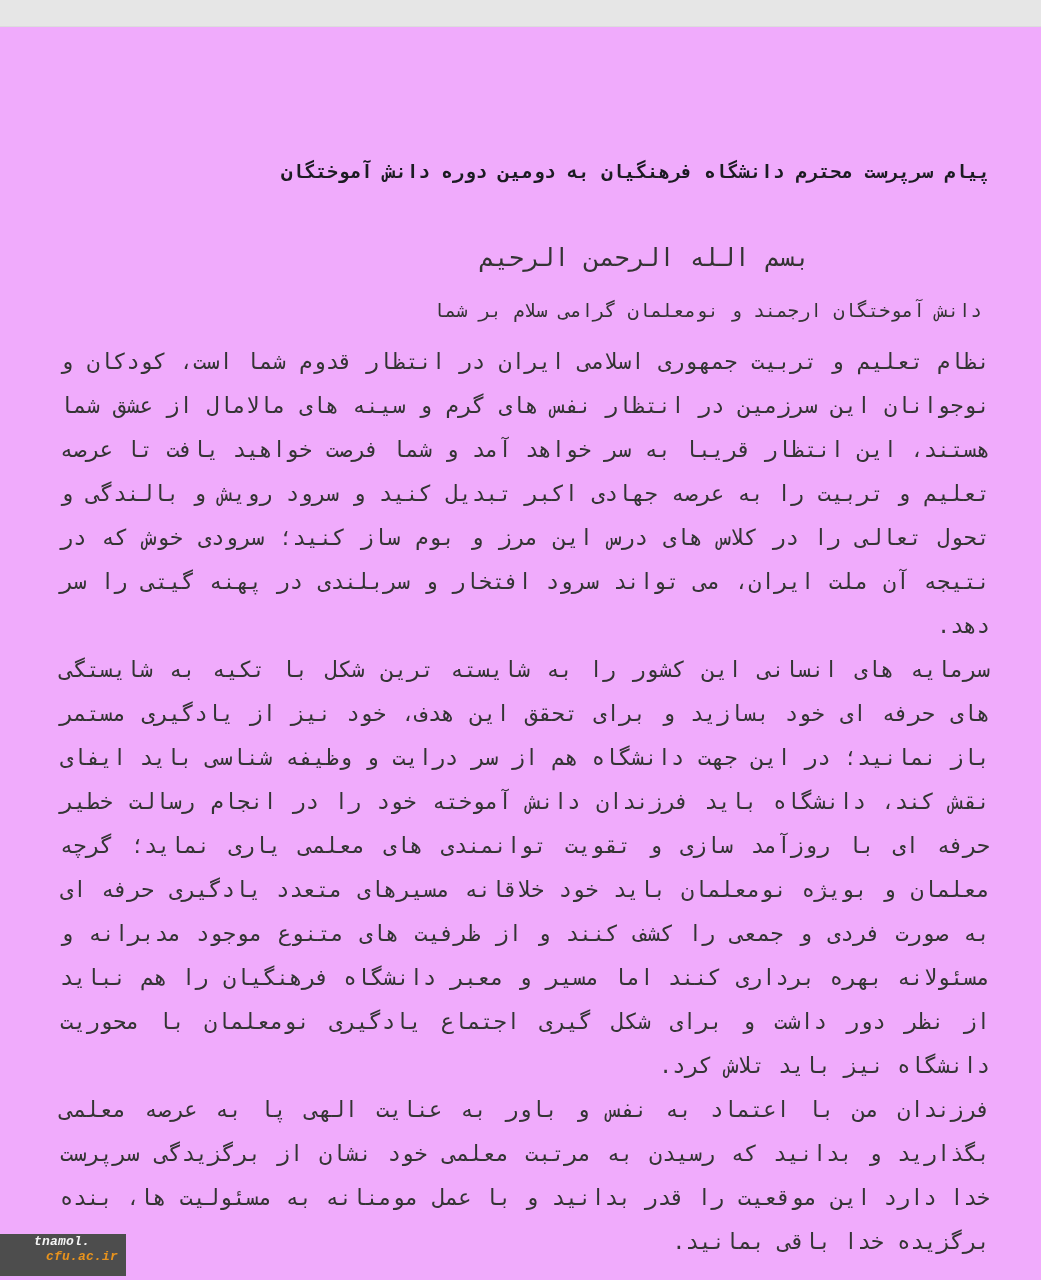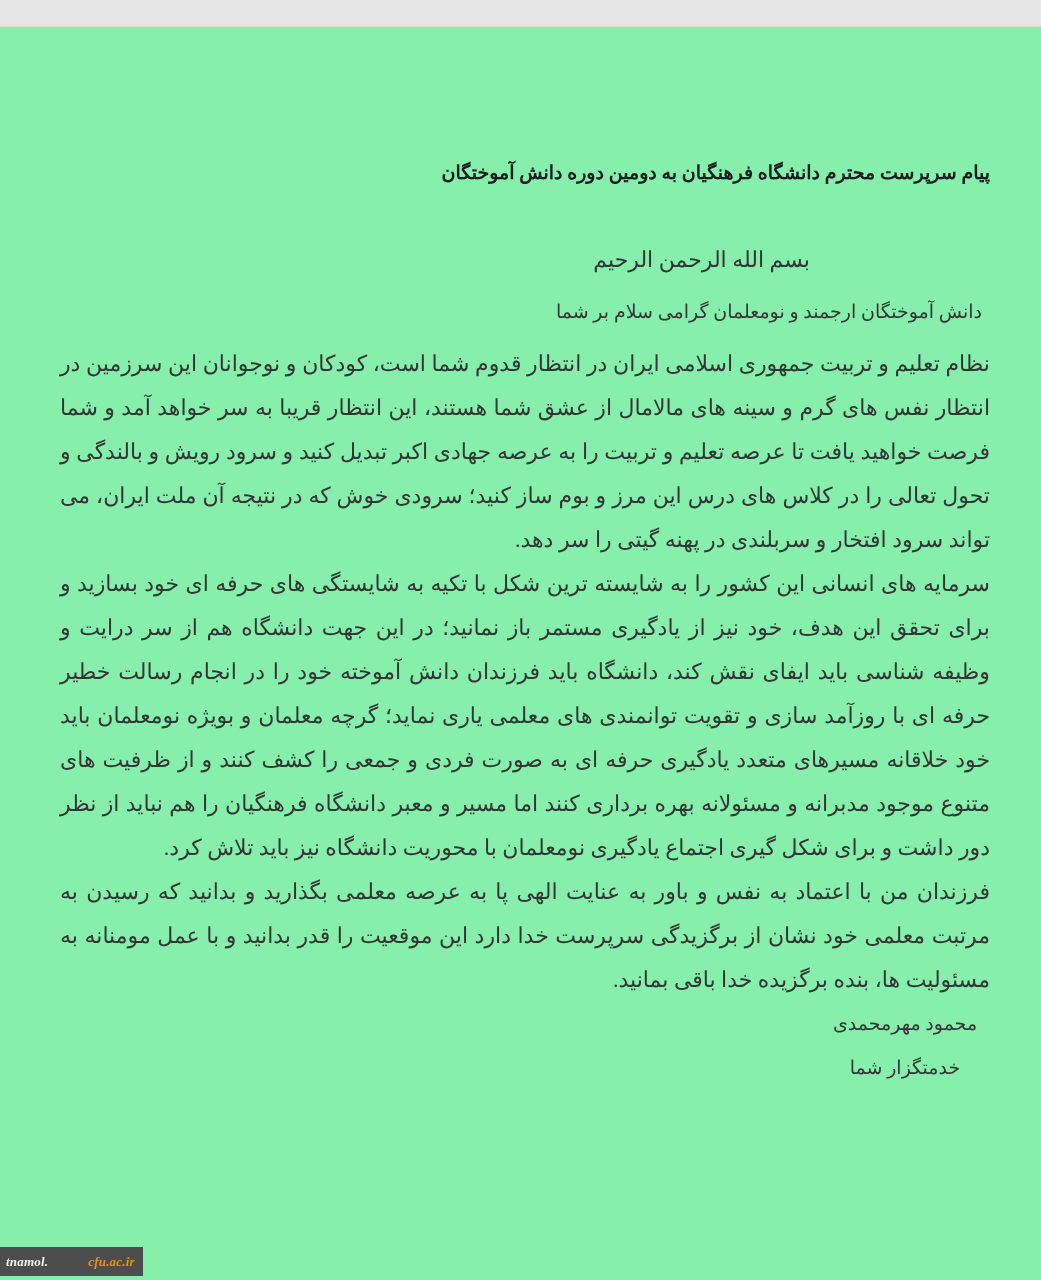--- a/index.html
+++ b/index.html
@@ -4,23 +4,23 @@
 <style>
   html, body {
     margin: 0;
     padding: 0;
     background: #ffffff;
   }
   .page {
     position: relative;
     width: 1041px;
     height: 1280px;
-    background: #86efac;
+    background: #f0abfc;
     overflow: hidden;
-    font-family: Liberation Serif, serif;
+    font-family: Liberation Mono, monospace;
   }
   .top-bar {
     position: absolute;
     top: 0;
     left: 0;
     width: 100%;
     height: 26px;
     background: #e6e6e6;
     border-bottom: 1px solid #dcdcdc;
   }
@@ -35,21 +35,21 @@
   }
   .title {
     font-size: 19px;
     font-weight: 700;
     color: #1b1b22;
     text-align: right;
     line-height: 26px;
     margin: 0 0 52px 0;
   }
   .basmala {
-    font-size: 22px;
+    font-size: 25px;
     line-height: 44px;
     margin: 0;
     padding-left: 0;
     padding-right: 180px;
     text-align: right;
   }
   .salutation {
     font-size: 19px;
     line-height: 44px;
     margin: 8px;
@@ -70,30 +70,31 @@
     font-size: 19px;
     line-height: 44px;
   }
   .signature div {
     white-space: nowrap;
   }
   .watermark {
     position: absolute;
     left: 0;
     bottom: 4px;
-    height: 29px;
+    height: 42px;
     background: #4d4d4d;
     display: flex;
     align-items: center;
     padding: 0 8px 0 6px;
     direction: ltr;
     font-style: italic;
     font-weight: 700;
     font-size: 13px;
     letter-spacing: 0.2px;
+    flex-direction: column;
   }
   .wm-prefix { color: #f4f4f4; }
   .wm-domain { color: #e8931d; margin-left: 40px; }
 </style>
 </head>
 <body>
 
 <div class="page">
 
   <div class="top-bar"></div>

